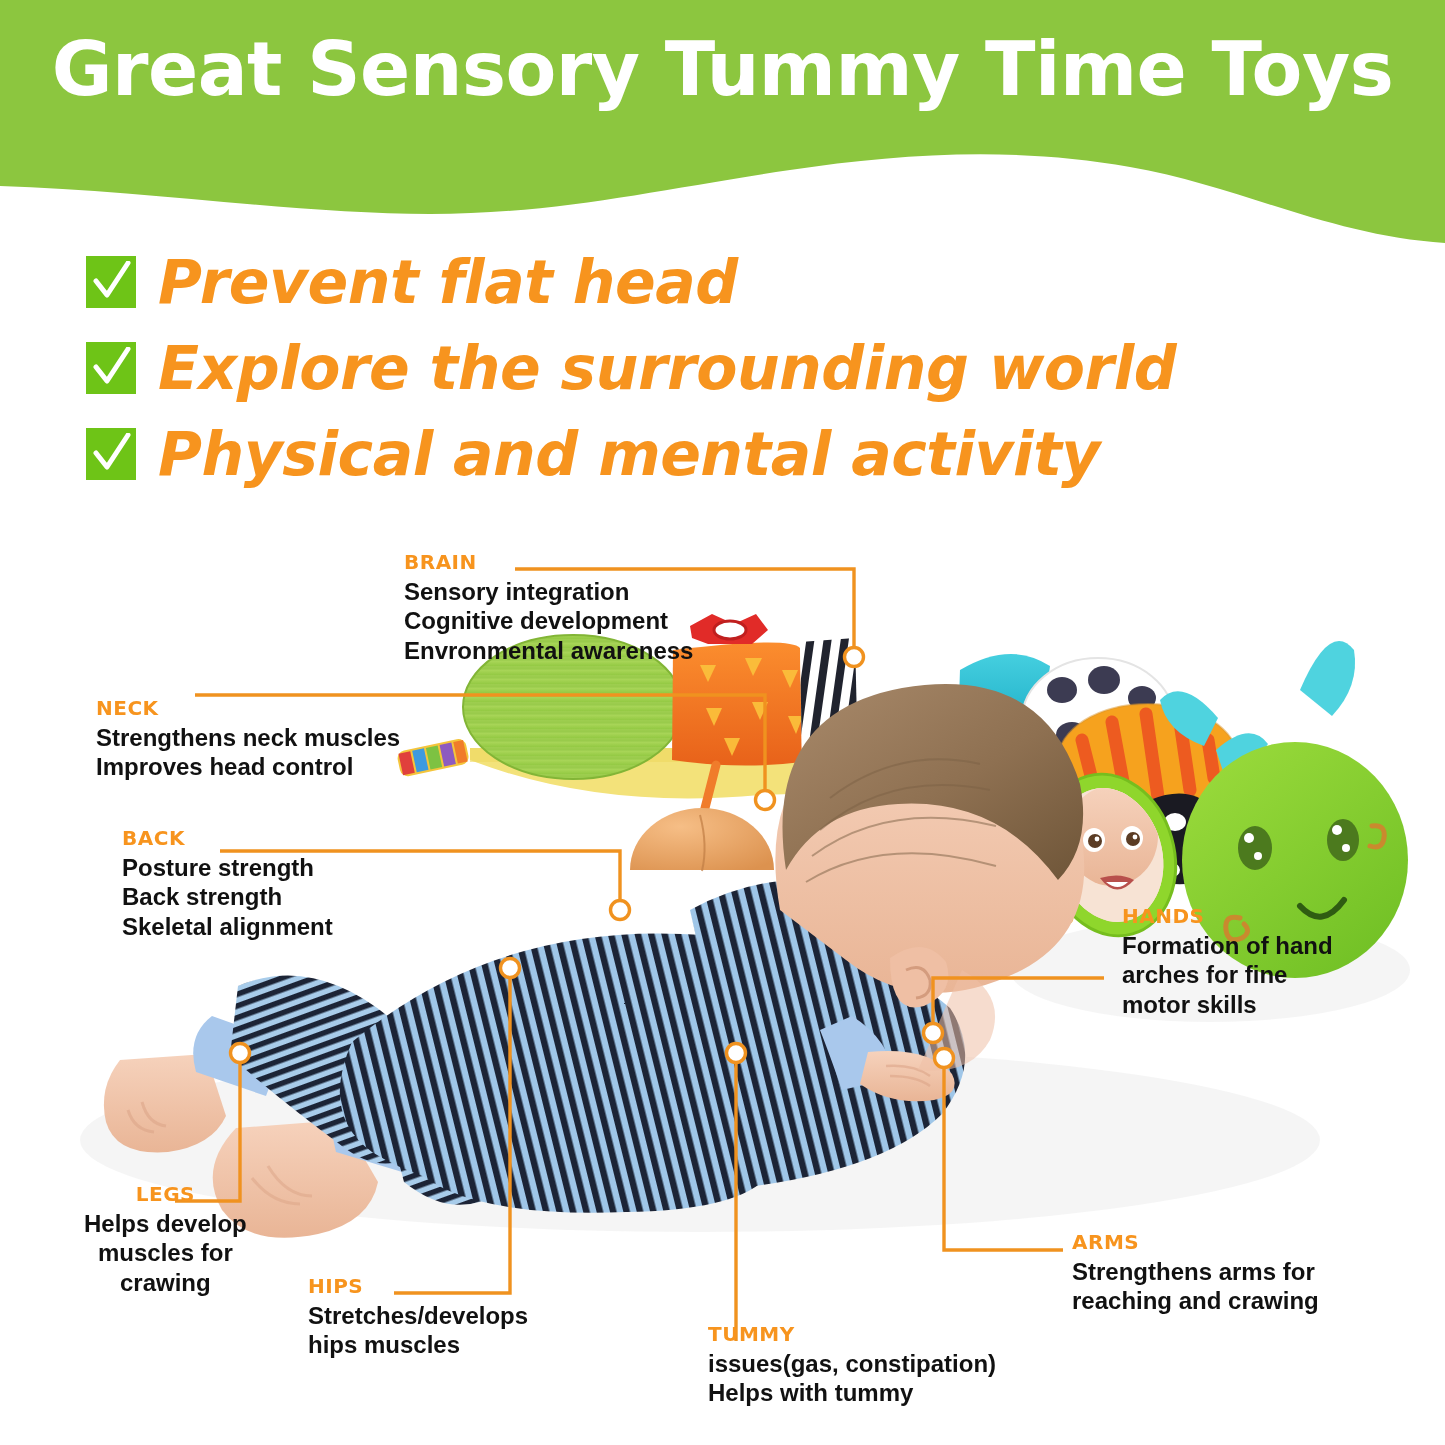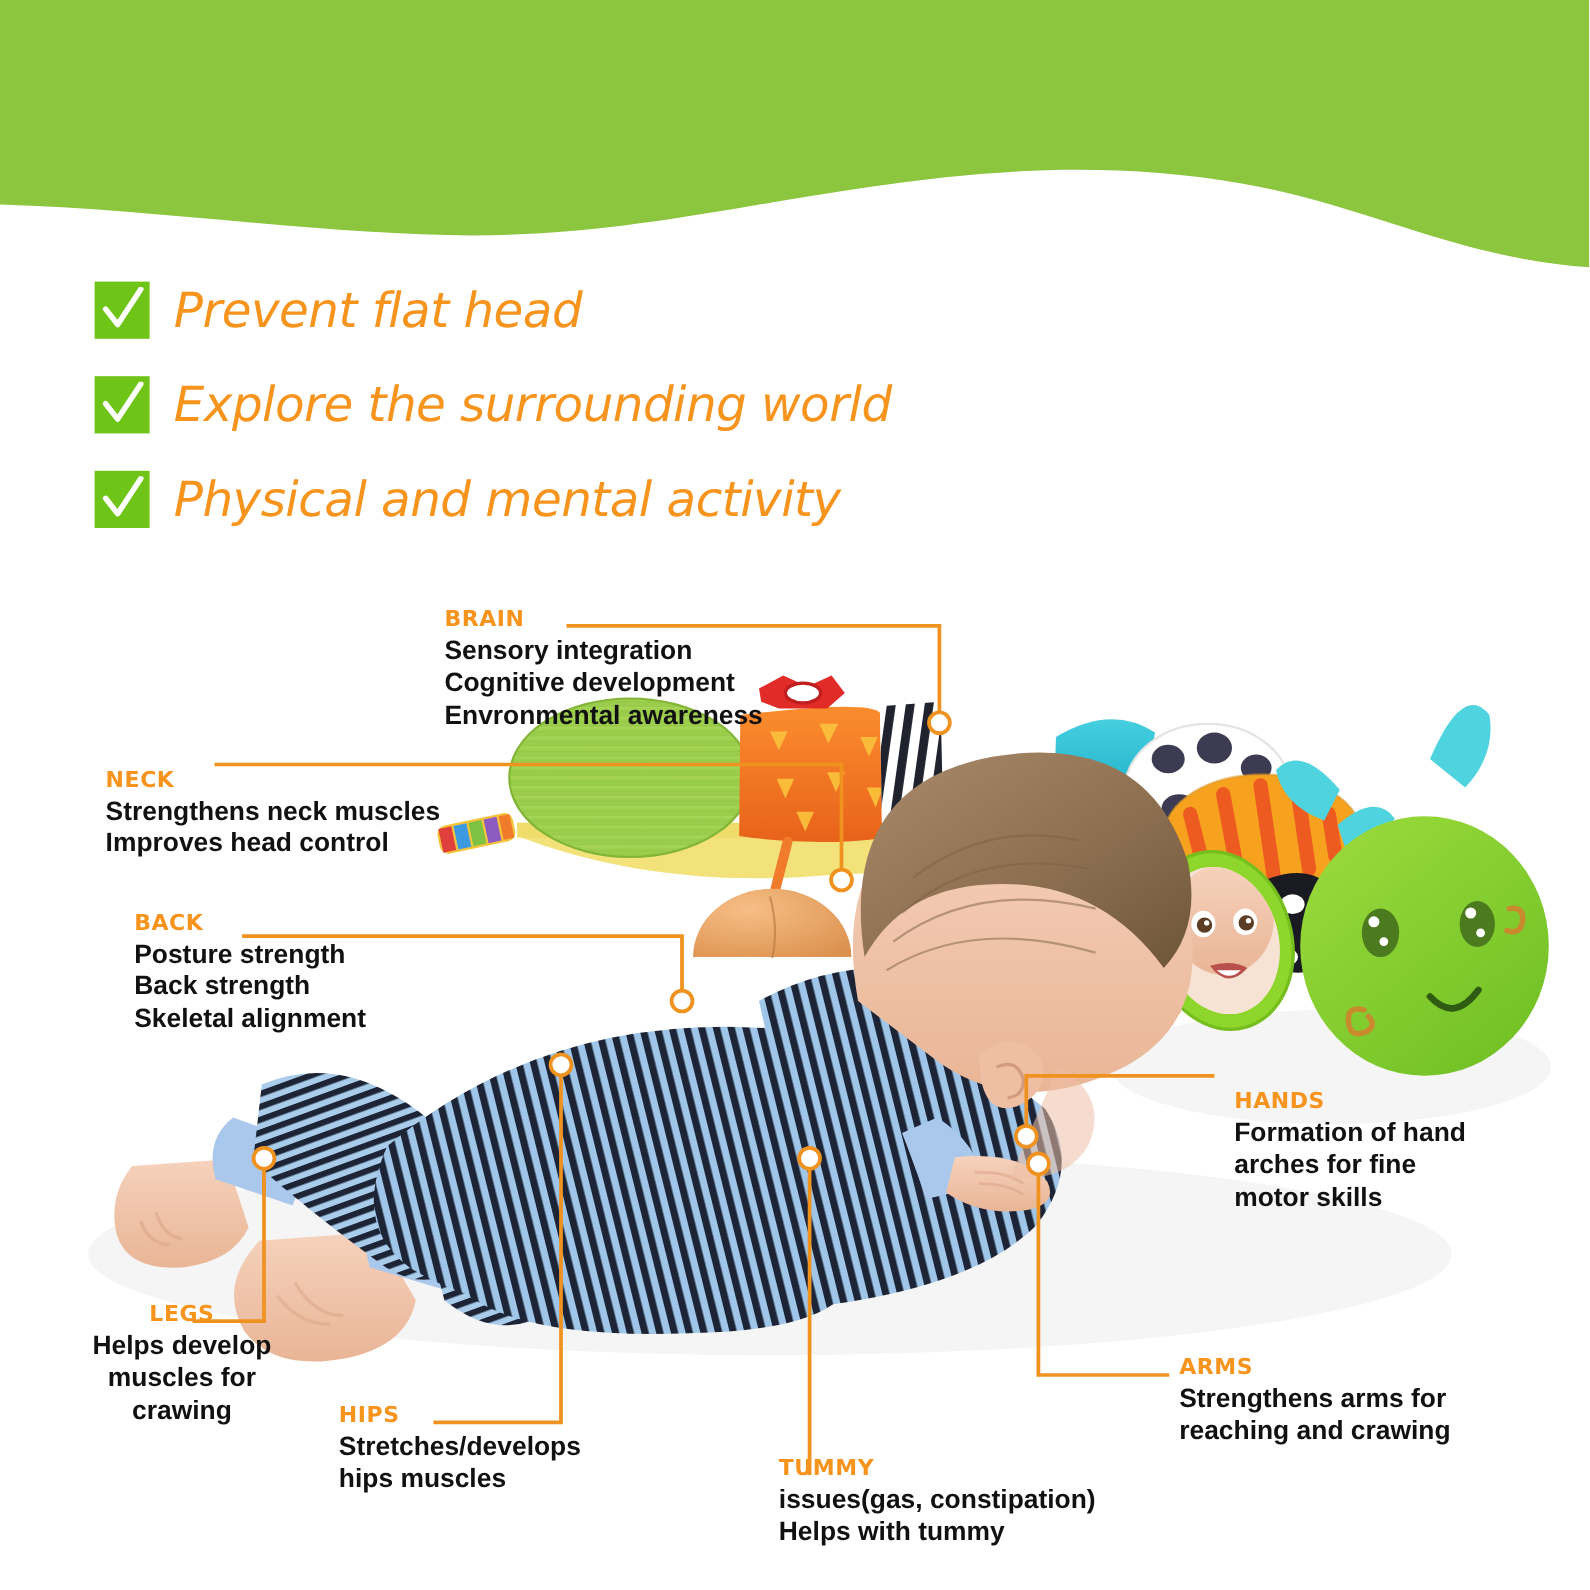--- a/index.html
+++ b/index.html
@@ -28,22 +28,22 @@
   
   .bullets { position:absolute; top:246px; left:86px; z-index:7; }
   .bullet-row { display:flex; align-items:center; height:72px; margin-bottom:14px; }
   .check-box {
     width:50px; height:52px; background:#6EC417;
     position:relative; flex:0 0 auto; margin-right:22px;
   }
   .check-box svg { position:absolute; left:7px; top:5px; }
   .bullet-label {
     font-family:"DejaVu Sans", sans-serif;
-    font-weight:normal; font-style:italic;
-    font-size:44px; color:#F7941E;
+    font-weight:bold; font-style:italic;
+    font-size:60px; color:#F7941E;
     letter-spacing:-0.5px; white-space:nowrap;
   }
 
   
   .photo { position:absolute; left:0; top:270px; width:1445px; height:1175px; z-index:1; }
 
   
   .lines { position:absolute; inset:0; width:1445px; height:1445px; z-index:8; pointer-events:none; }
 
   
@@ -304,20 +304,21 @@
     </g>
   </svg>
 
   <svg class="header-wave" viewBox="0 0 1445 270" preserveAspectRatio="none">
     <path d="M0 0 H1445 V243
              C1330 236 1240 186 1130 167
              C1010 146 900 154 790 170
              C660 189 560 214 430 214
              C300 214 140 190 0 186 Z" fill="#8CC63F"></path>
   </svg>
+  <div class="header-title">Great Sensory Tummy Time Toys</div>
 
   <div class="bullets">
     <div class="bullet-row">
       <span class="check-box">
         <svg width="38" height="42" viewBox="0 0 38 42">
           <path d="M3 20 L14 34 L35 2" stroke="#ffffff" stroke-width="5" fill="none" stroke-linecap="round" stroke-linejoin="round"></path>
         </svg>
       </span>
       <span class="bullet-label">Prevent flat head</span>
     </div>
@@ -387,21 +388,21 @@
 
   <div class="callout" style="left:122px; top:828px;">
     <div class="hdr">BACK</div>
     <div class="body">
       <div>Posture strength</div>
       <div>Back strength</div>
       <div>Skeletal alignment</div>
     </div>
   </div>
 
-  <div class="callout right-hdr" style="left:1122px; top:990px;">
+  <div class="callout right-hdr" style="left:1122px; top:906px;">
     <div class="hdr">HANDS</div>
     <div class="body">
       <div>Formation of hand</div>
       <div>arches for fine</div>
       <div>motor skills</div>
     </div>
   </div>
 
   <div class="callout" style="left:84px; top:1184px;text-align:center;">
     <div class="hdr">LEGS</div>

